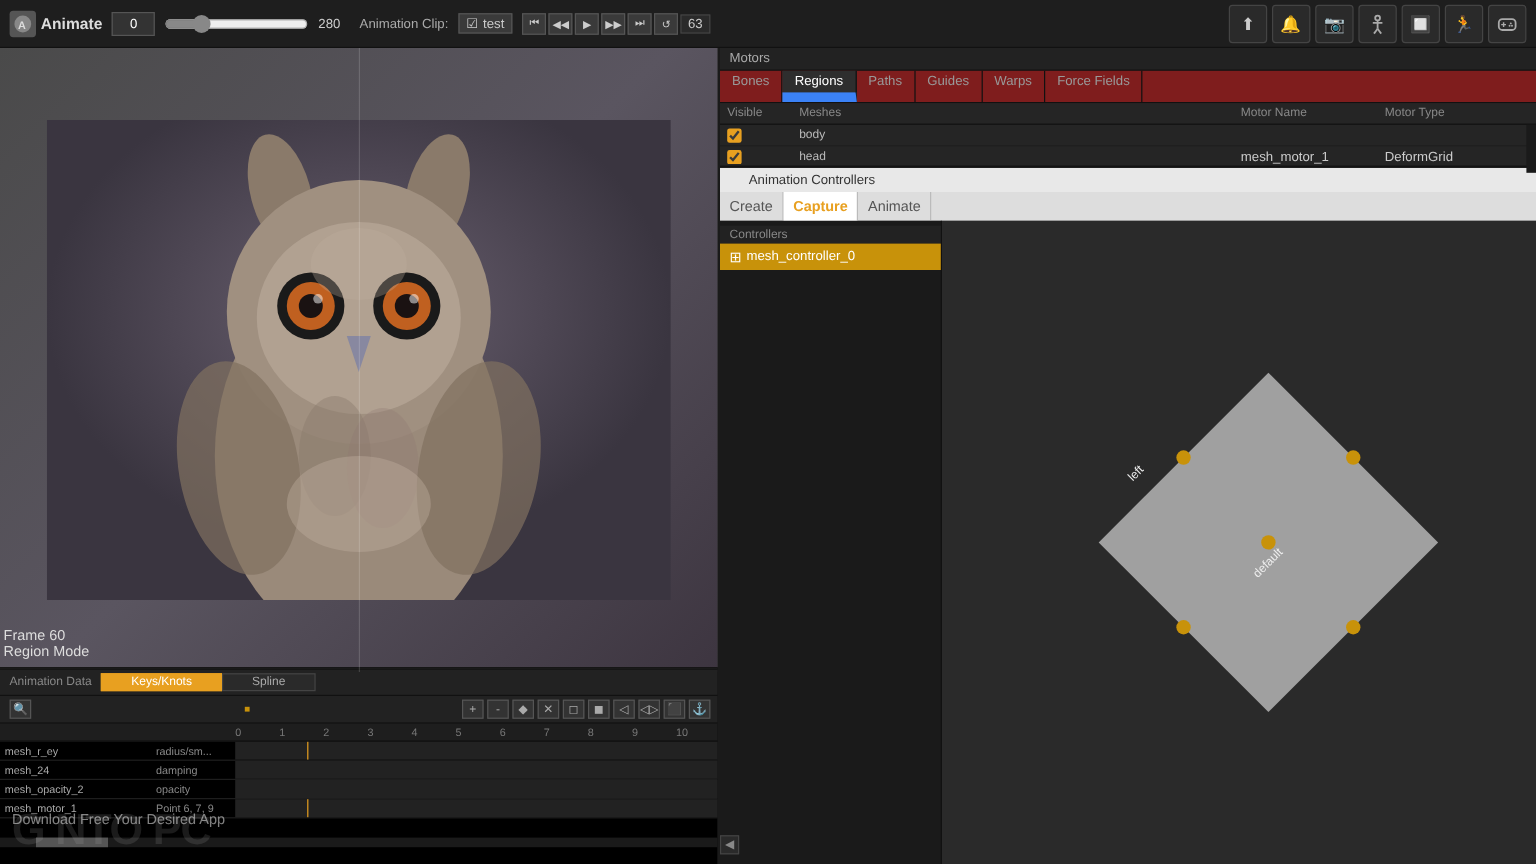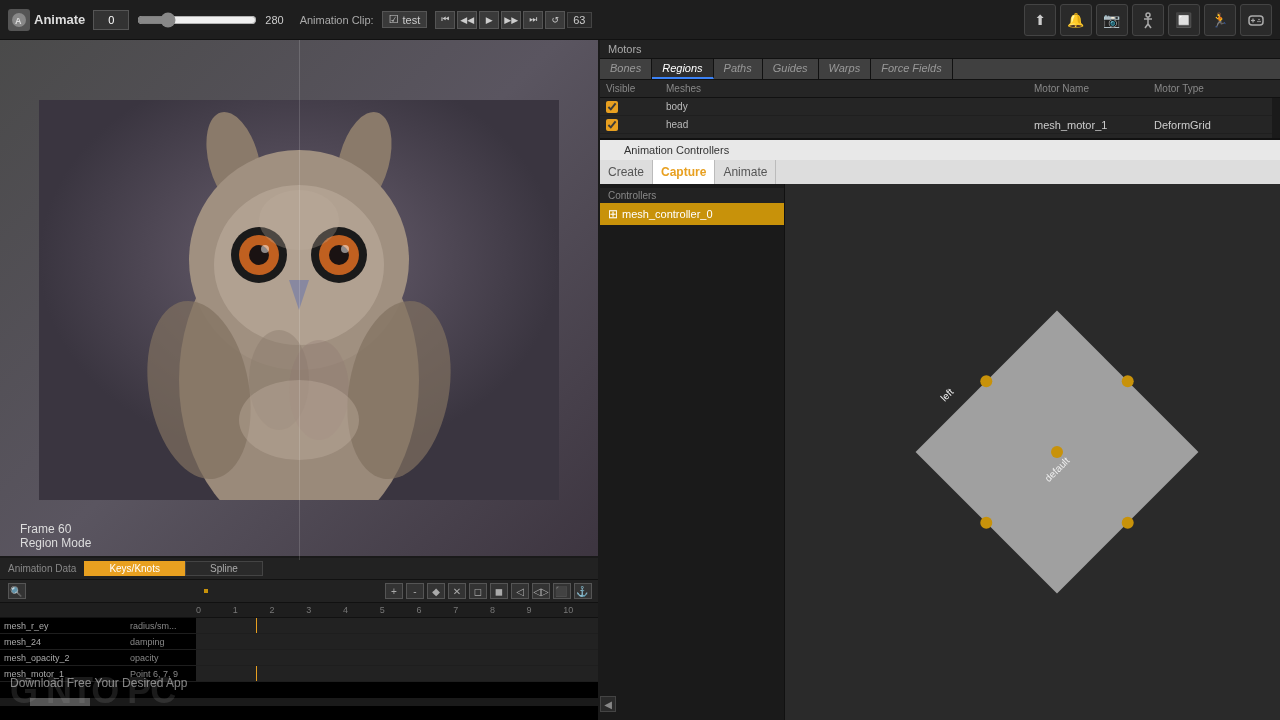--- a/index.html
+++ b/index.html
@@ -148,49 +148,48 @@
       top: 0;
       left: 50%;
       width: 1px;
       height: 100%;
       background: rgba(255,255,255,0.15);
       z-index: 5;
     }
     .frame-info {
       position: absolute;
       bottom: 170px;
-      left: 20px;
+      left: 3px;
       color: #ddd;
       font-size: 12px;
       z-index: 10;
     }
     .motors-header {
       background: #222;
       padding: 3px 8px;
       font-size: 11px;
       color: #aaa;
       border-bottom: 1px solid #111;
     }
     .motors-tabs {
       display: flex;
-      background: #404040;
+      background: #7f1d1d;
       border-bottom: 1px solid #111;
-      font-style: italic;
     }
     .motors-tab {
       padding: 3px 10px;
       font-size: 11px;
       color: #999;
       cursor: pointer;
       border-right: 1px solid #111;
     }
     .motors-tab.active {
       color: #fff;
       background: #2e2e2e;
-      border-bottom: 2px solid #3b82f6;
+      border-bottom: 8px solid #3b82f6;
     }
     .motors-table-header {
       display: grid;
       grid-template-columns: 60px 80px 1fr 120px 120px;
       background: #252525;
       border-bottom: 1px solid #111;
       padding: 3px 6px;
     }
     .motors-table-header span {
       font-size: 10px;

